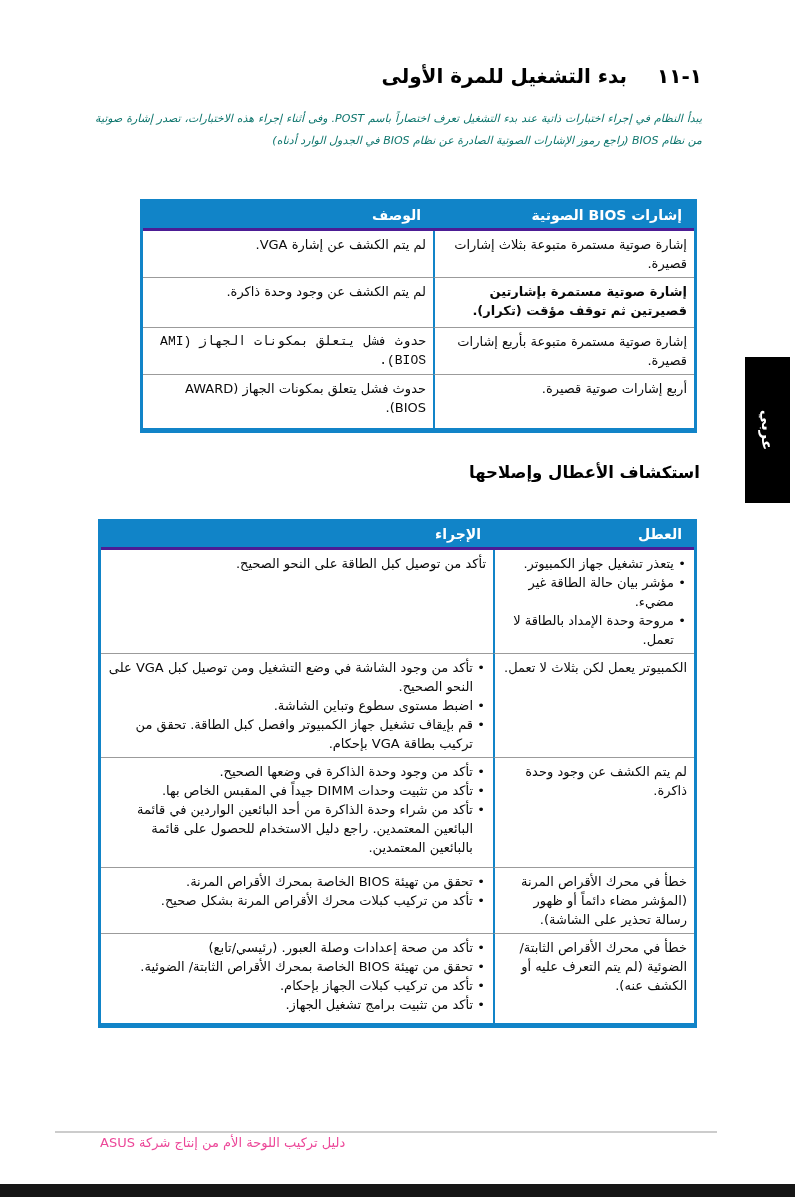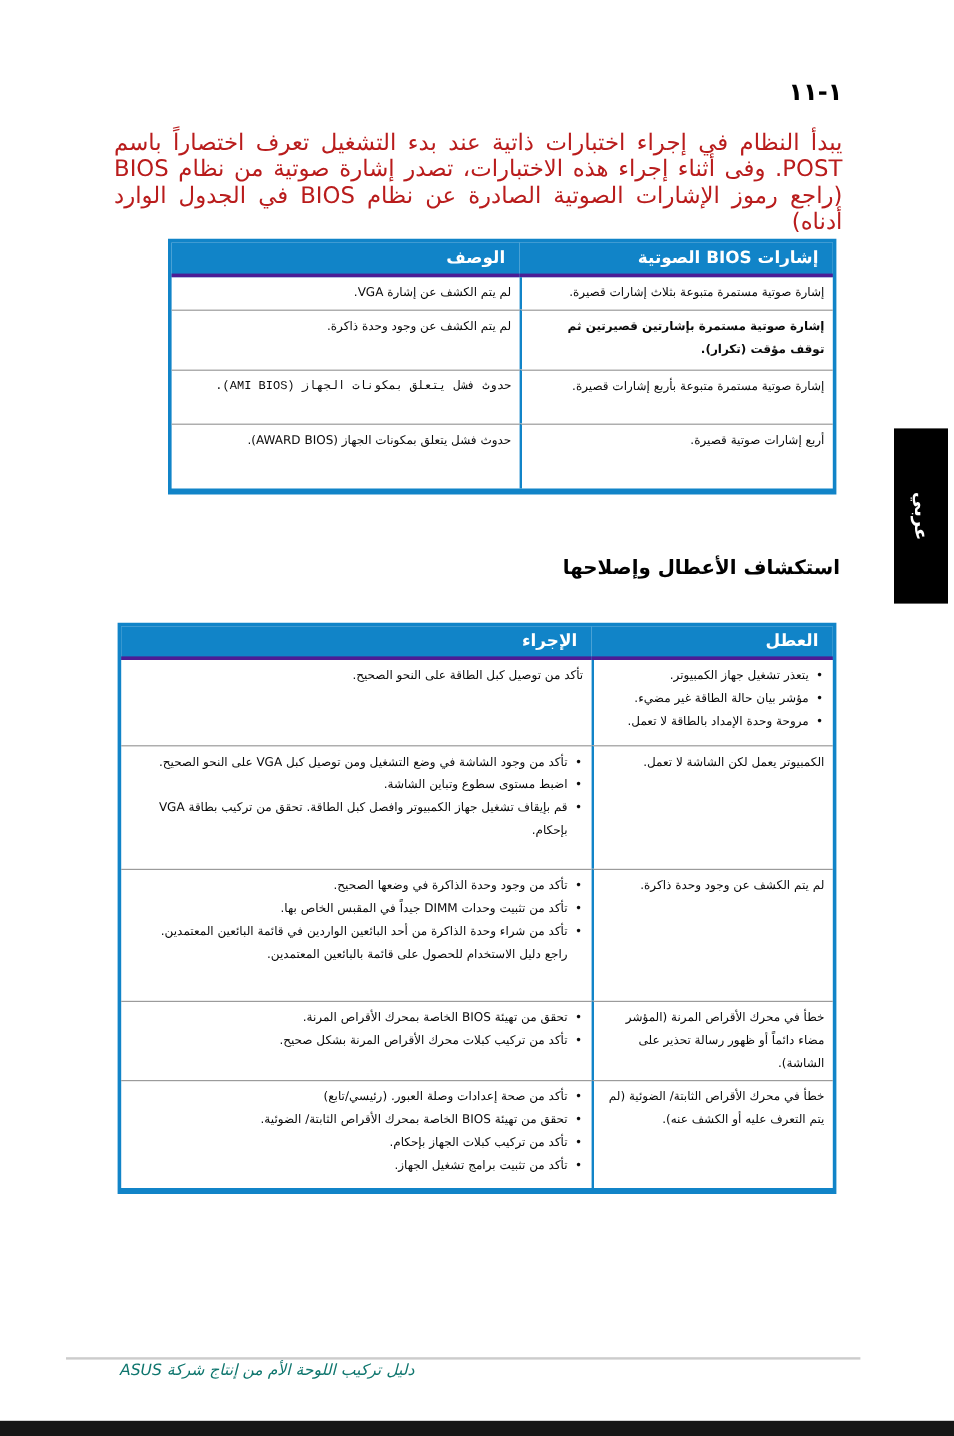--- a/index.html
+++ b/index.html
@@ -12,62 +12,63 @@
   html,body{background:#ffffff;}
   body{
     width:795px;height:1197px;position:relative;overflow:hidden;
     font-family:"DejaVu Sans",sans-serif;color:#111;
   }
   .abs{position:absolute;}
 
   
   .title{top:64px;right:93px;direction:rtl;display:flex;gap:30px;
          font-weight:bold;font-size:20px;color:#000;}
-  .title .num{direction:ltr;unicode-bidi:isolate;margin-left:25px;}
+  .title .num{direction:ltr;unicode-bidi:isolate;}
 
   
   .intro{top:108px;left:95px;width:607px;direction:rtl;text-align:justify;
-         font-size:19px;line-height:22px;color:#b91c1c;}
+         font-size:11px;line-height:22px;color:#0f766e;font-style:italic;}
 
   
   .tbl-wrap{position:absolute;border:3px solid var(--blue);border-bottom-width:5px;background:#fff;}
   #beep-wrap{left:140px;top:199px;width:557px;}
   #trouble-wrap{left:98px;top:519px;width:599px;}
   table{border-collapse:separate;border-spacing:0;width:100%;direction:rtl;table-layout:fixed;}
   th{background:var(--blue);color:#fff;font-weight:bold;font-size:14px;
      text-align:right;padding:4px 12px 5px;border-bottom:3px solid #4c1d95;vertical-align:middle;}
   #beep-table th{height:29px;}
   #trouble-table th{height:26px;}
-  td{vertical-align:top;font-size:10px;line-height:19px;padding:4px 7px 4px;color:#0a0a0a;}
+  td{vertical-align:top;font-size:13px;line-height:19px;padding:4px 7px 4px;color:#0a0a0a;}
   tbody tr + tr td{border-top:1px solid var(--gray);margin-left:22px;}
   td:first-child{border-left:2.5px solid var(--blue);}
 
   
   .items .item{position:relative;}
   .items.bulleted .item{padding-right:13px;}
   .items.bulleted .item::before{content:"\2022";position:absolute;right:1px;top:0;}
 
   
   .side-tab{left:745px;top:357px;width:45px;height:146px;background:var(--tab-black);
             display:flex;align-items:center;justify-content:center;}
   .side-tab span{transform:rotate(90deg);color:#fff;font-weight:bold;font-size:15px;white-space:nowrap;}
 
   
   .sec-heading{top:463px;right:95px;direction:rtl;font-weight:bold;font-size:16.5px;color:#000;}
 
   
   .footer-line{left:55px;top:1131px;width:662px;height:2px;background:#cccccc;}
-  .footer-text{left:100px;top:1135px;direction:rtl;font-size:13px;color:#0f766e;font-style:italic;}
+  .footer-text{left:100px;top:1135px;direction:rtl;font-size:13px;color:#ec4899;}
   .bottom-bar{left:0;top:1184px;width:795px;height:13px;background:var(--bar);}
 </style>
 </head>
 <body>
 
 <div class="abs title">
   <span class="num">١-١١</span>
+  <span>بدء التشغيل للمرة الأولى</span>
 </div>
 
 <p class="abs intro">يبدأ النظام في إجراء اختبارات ذاتية عند بدء التشغيل تعرف اختصاراً باسم POST. وفى أثناء إجراء هذه الاختبارات، تصدر إشارة صوتية من نظام BIOS (راجع رموز الإشارات الصوتية الصادرة عن نظام BIOS في الجدول الوارد أدناه)</p>
 
 <div id="beep-wrap" class="tbl-wrap">
   <table id="beep-table">
     <colgroup>
         <col style="width:261px">
         <col style="width:290px">
       </colgroup>
@@ -127,21 +128,21 @@
           </td>
           <td style="height: 71px;">
             <div class="items plain">
               <div class="item">تأكد من توصيل كبل الطاقة على النحو الصحيح.</div>
             </div>
           </td>
         </tr>
         <tr>
           <td style="height: 103px;">
             <div class="items plain">
-              <div class="item">الكمبيوتر يعمل لكن الشاشة لا تعمل.</div>
+              <div class="item">الكمبيوتر يعمل لكن بثلاث لا تعمل.</div>
             </div>
           </td>
           <td style="height: 103px;">
             <div class="items bulleted">
               <div class="item">تأكد من وجود الشاشة في وضع التشغيل ومن توصيل كبل VGA على النحو الصحيح.</div>
               <div class="item">اضبط مستوى سطوع وتباين الشاشة.</div>
               <div class="item">قم بإيقاف تشغيل جهاز الكمبيوتر وافصل كبل الطاقة. تحقق من تركيب بطاقة VGA بإحكام.</div>
             </div>
           </td>
         </tr>

